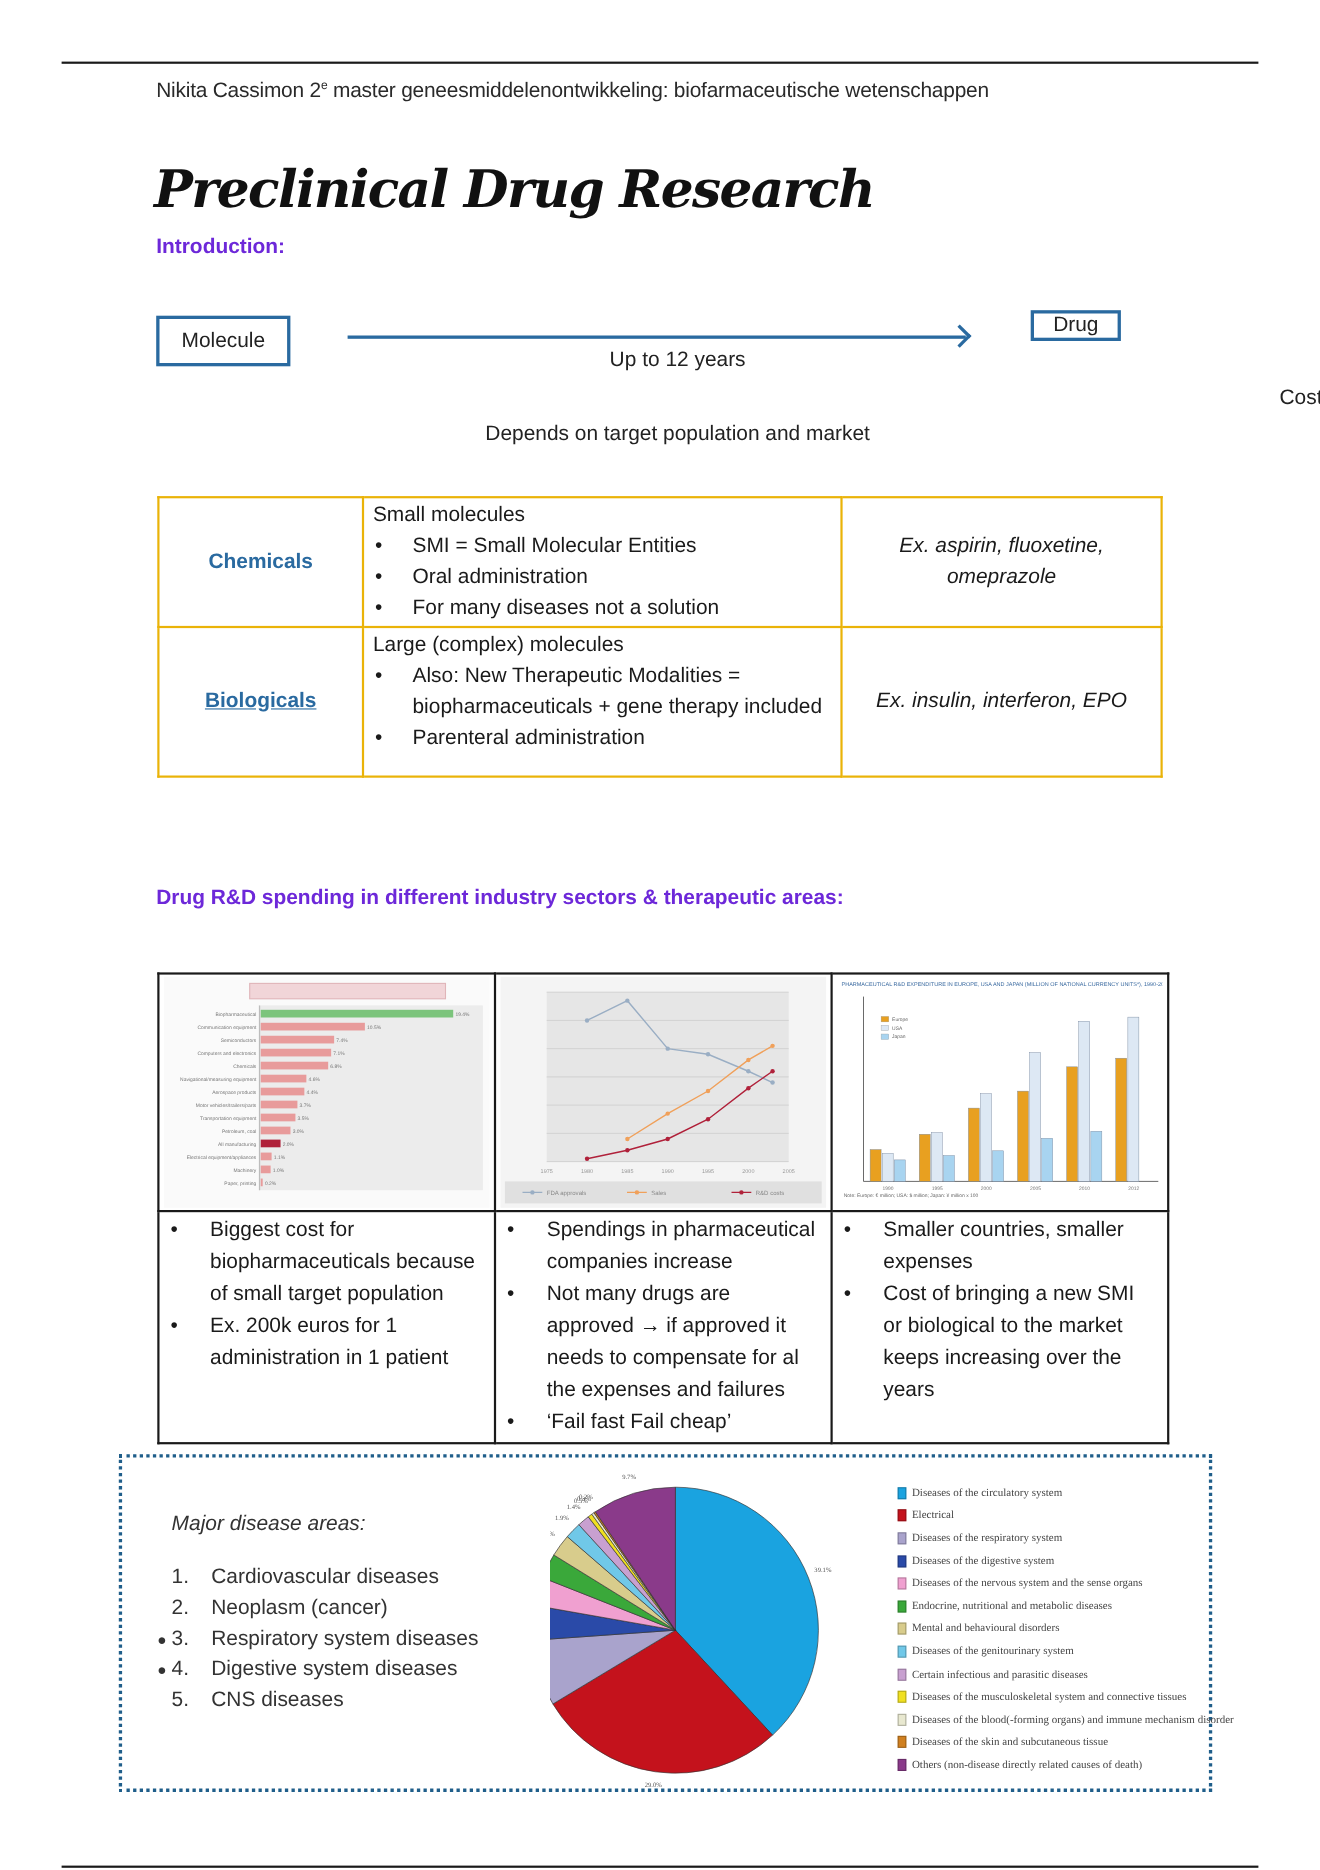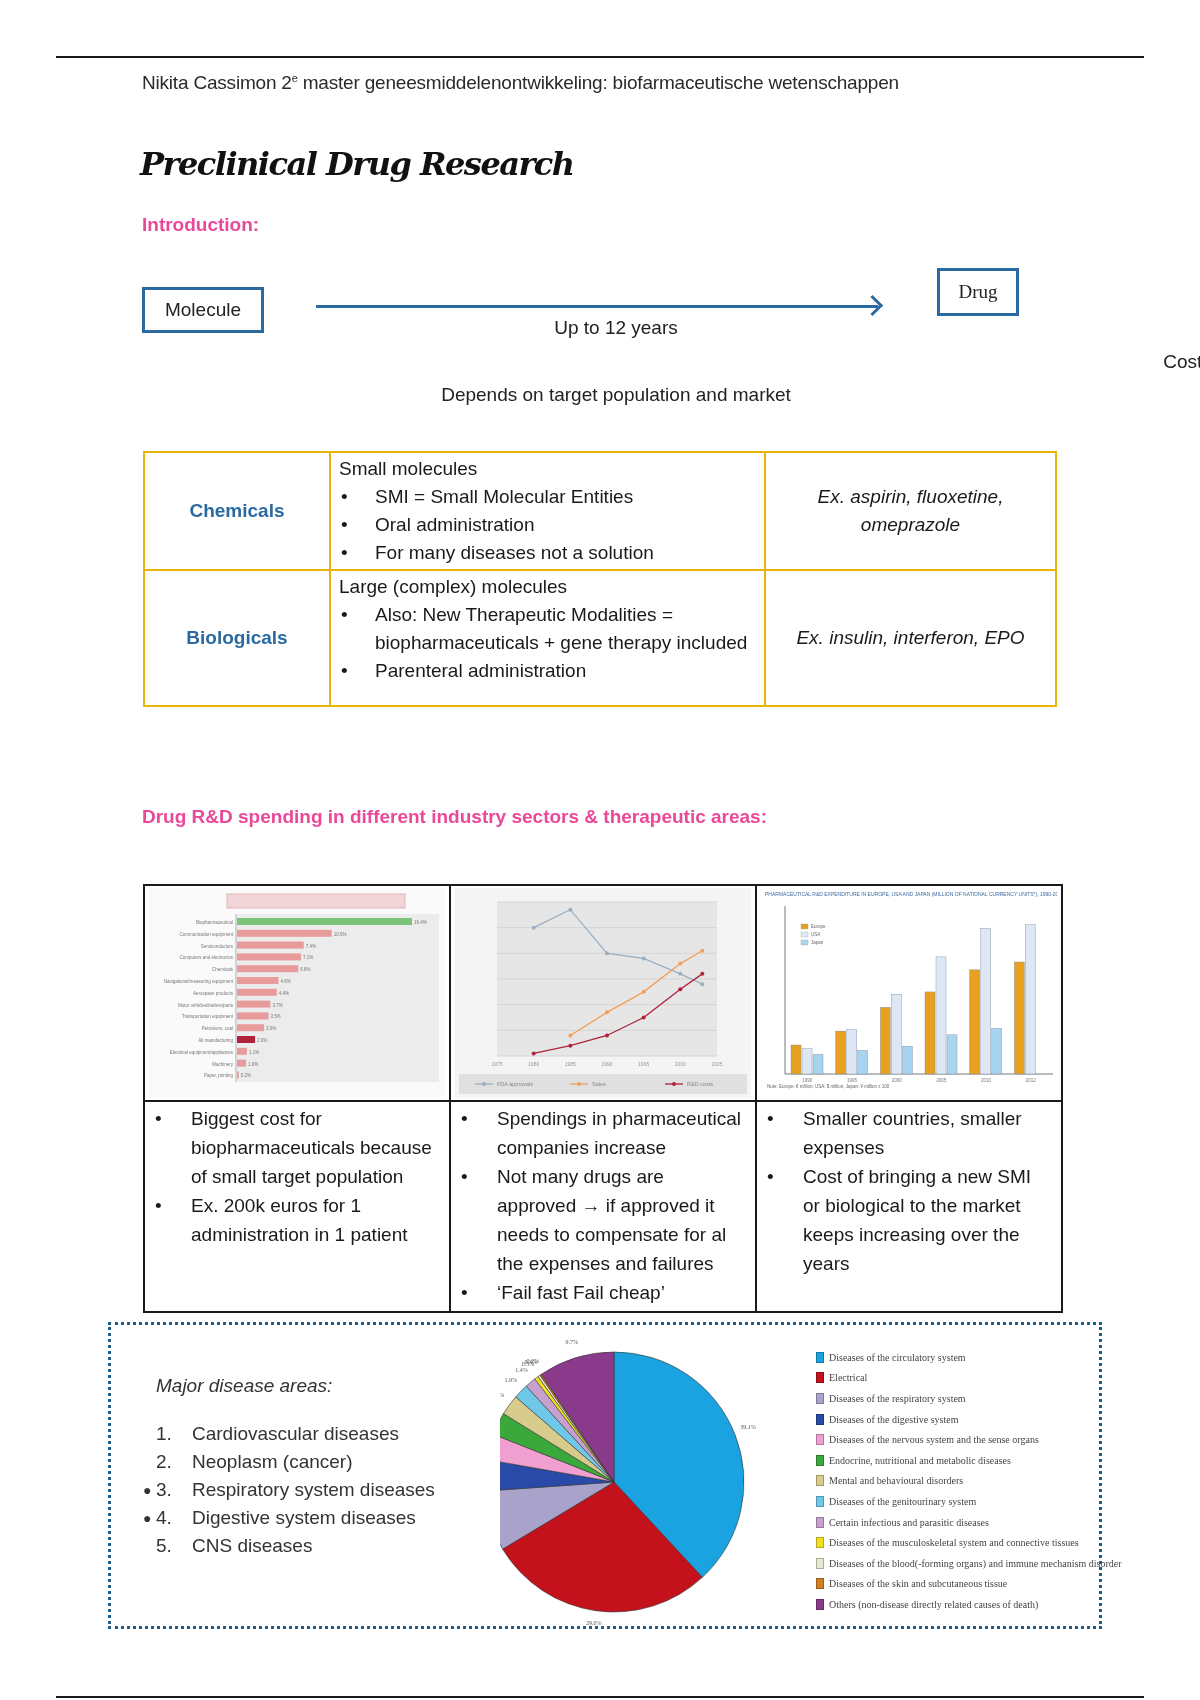--- a/index.html
+++ b/index.html
@@ -6,27 +6,27 @@
   html, body { width: 1200px; height: 1700px; background: #ffffff; }
   body { position: relative; font-family: "Liberation Sans", "DejaVu Sans", sans-serif; color: #1a1a1a; overflow: hidden; }
 
   .rule { position: absolute; left: 56px; width: 1088px; height: 2px; background: #1a1a1a; }
   .rule.top { top: 56px; }
   .rule.bottom { top: 1696px; }
 
   .header-line { position: absolute; left: 142px; top: 72px; font-size: 19px; color: #2a2a2a; letter-spacing: -0.2px; }
   .header-line sup { font-size: 11px; }
 
-  .title { position: absolute; left: 140px; top: 145px; font-family: "DejaVu Serif", serif; font-weight: bold; font-style: italic; font-size: 32px; letter-spacing: -1.5px; color: #111; }
-
-  .section-label { position: absolute; left: 142px; font-weight: bold; font-size: 19px; color: #ec4899; }
+  .title { position: absolute; left: 140px; top: 145px; font-family: "DejaVu Serif", serif; font-weight: bold; font-style: italic; font-size: 47px; letter-spacing: -1.5px; color: #111; }
+
+  .section-label { position: absolute; left: 142px; font-weight: bold; font-size: 19px; color: #6d28d9; }
 
   .box { position: absolute; border: 3px solid #2a6aa0; background: #fff; font-size: 19px; color: #222; display: flex; align-items: center; justify-content: center; }
   .box.molecule { left: 142px; top: 287px; width: 122px; height: 46px; }
-  .box.drug { left: 937px; top: 268px; width: 82px; height: 48px; font-family: Liberation Serif, serif; }
+  .box.drug { left: 937px; top: 282px; width: 82px; height: 28px; }
 
   .arrow { position: absolute; left: 316px; top: 305px; width: 562px; height: 3px; background: #2a6aa0; }
   .arrow::after { content: ""; position: absolute; right: -2px; top: -7px; width: 12px; height: 12px; border-top: 3px solid #2a6aa0; border-right: 3px solid #2a6aa0; transform: rotate(45deg); }
 
   .arrow-caption { position: absolute; left: 16px; width: 1200px; text-align: center; font-size: 19px; color: #222; }
 
   table.types { position: absolute; left: 143px; top: 451px; width: 914px; border-collapse: collapse; font-size: 19px; }
   table.types td { border: 2px solid #eab308; vertical-align: top; padding: 2px 8px; line-height: 28px; }
   table.types td.cat { width: 186px; text-align: center; vertical-align: middle; color: #2a6aa0; font-weight: bold; }
   table.types td.desc { width: 435px; }
@@ -90,21 +90,21 @@
       <div>Small molecules</div>
       <ul class="bul">
         <li>SMI = Small Molecular Entities</li>
         <li>Oral administration</li>
         <li>For many diseases not a solution</li>
       </ul>
     </td>
     <td class="ex">Ex. aspirin, fluoxetine, omeprazole</td>
   </tr>
   <tr>
-    <td class="cat" style="height:136px;">Biologicals</td>
+    <td class="cat" style="height:136px;text-decoration:underline;">Biologicals</td>
     <td class="desc">
       <div>Large (complex) molecules</div>
       <ul class="bul">
         <li>Also: New Therapeutic Modalities = biopharmaceuticals + gene therapy included</li>
         <li>Parenteral administration</li>
       </ul>
     </td>
     <td class="ex">Ex. insulin, interferon, EPO</td>
   </tr>
 </tbody>

